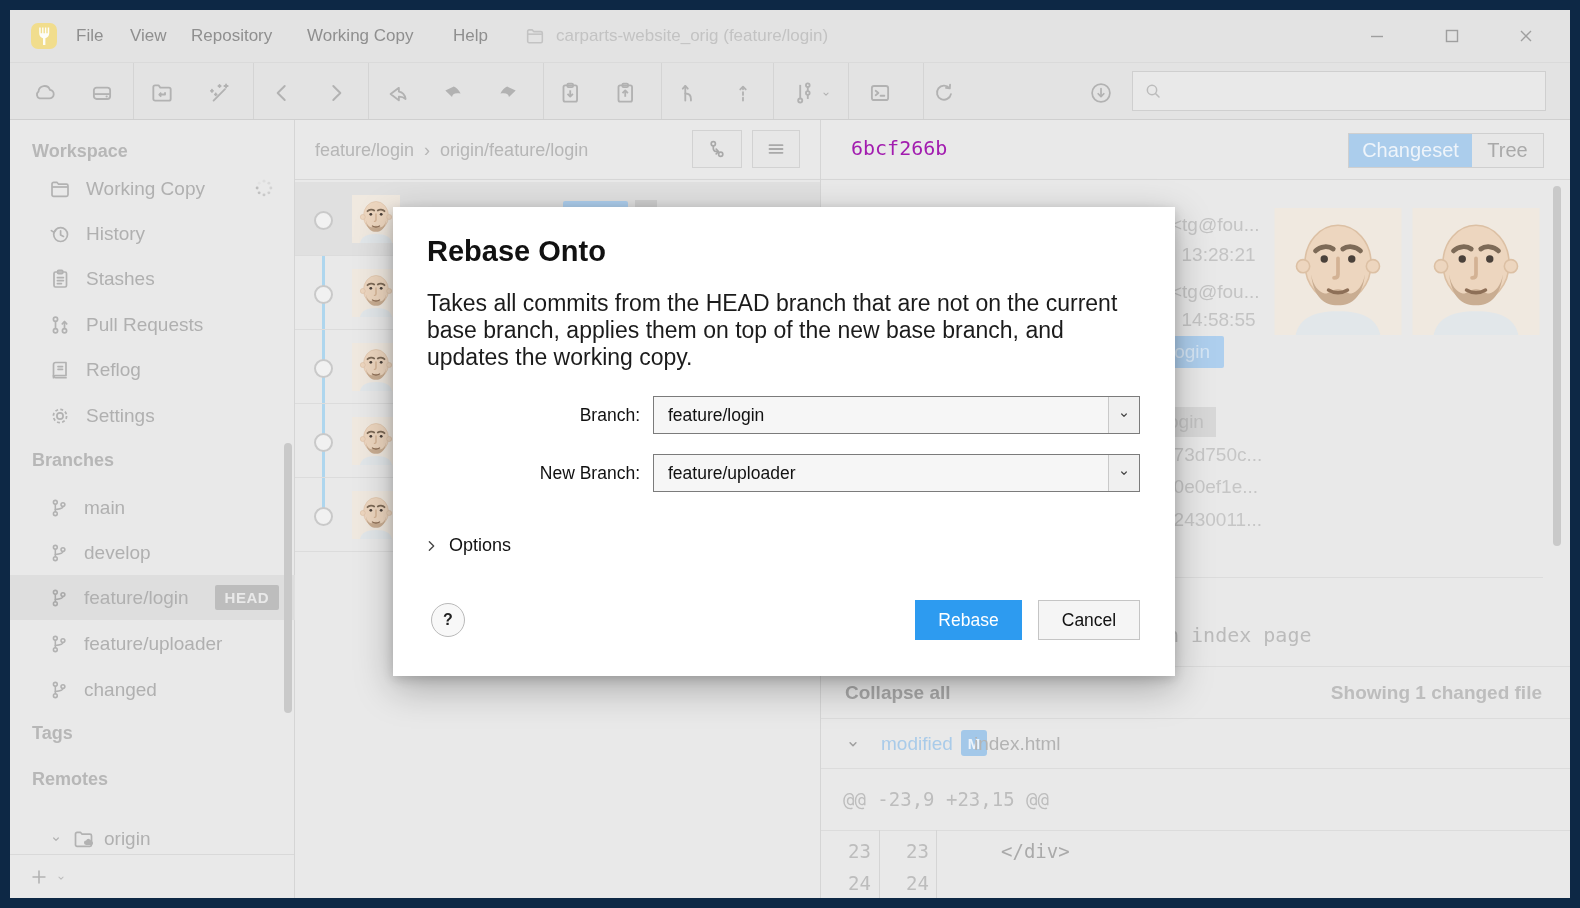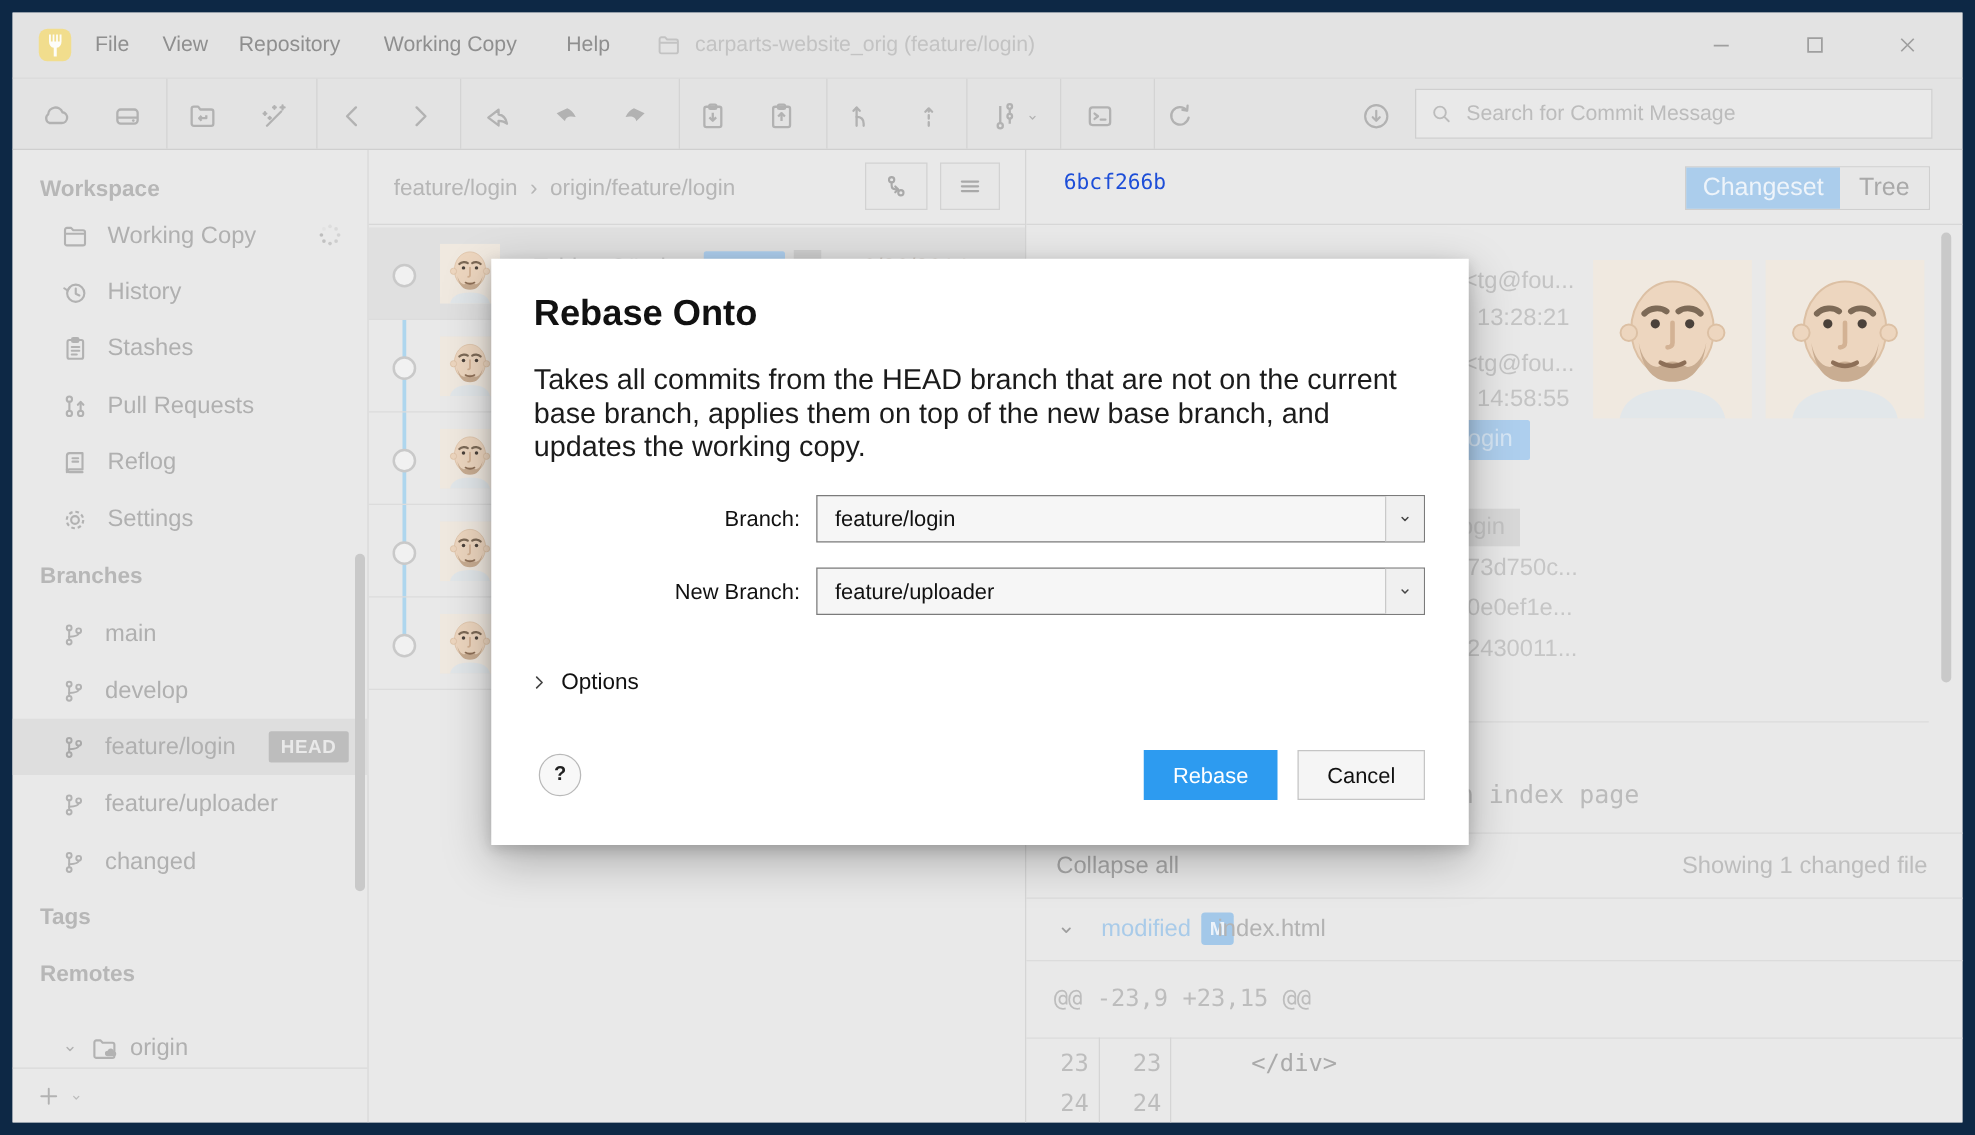--- a/index.html
+++ b/index.html
@@ -52,31 +52,31 @@
   .crow .author{position:absolute;left:132px;top:22px;font-size:19px;color:#b5b5b5;}
   .blue-badge{background:#aecfee;color:#e8f1fa;font-size:15px;font-weight:700;
     padding:4px 11px;border-radius:2px;}
   .gray-chip{position:absolute;left:340px;top:18px;width:22px;height:26px;background:#cfcfcf;}
   .crow .cdate{position:absolute;left:395px;top:22px;font-size:19px;color:#bdb3a9;}
   
   .details{position:absolute;left:810px;top:110px;right:0;bottom:0;background:#e9e9e9;
     border-left:1px solid #d5d5d5;box-sizing:border-box;}
   .dhead{position:absolute;left:0;top:0;width:100%;height:60px;border-bottom:1px solid #d7d7d7;box-sizing:border-box;}
   .dhash{position:absolute;left:30px;top:16px;font-family:"DejaVu Sans Mono",monospace;
-    font-size:17px;color:#1d4ed8;}
+    font-size:20px;color:#a21caf;}
   .tabs{position:absolute;left:527px;top:13px;height:35px;display:flex;border:1px solid #cfcfcf;box-sizing:border-box;}
   .tab{display:flex;align-items:center;justify-content:center;font-size:20px;}
   .tab.active{background:#abcdec;color:#eef4fa;}
   .tab.idle{background:#e7e7e7;color:#a9a9a9;}
   .meta{position:absolute;font-size:19px;color:#c4c4c4;white-space:nowrap;}
   .hashline{position:absolute;font-size:19px;color:#c6c6c6;white-space:nowrap;}
   .bavatar{position:absolute;width:130px;height:127px;}
   .dv{position:absolute;height:1px;background:#dcdcdc;}
   .msg{position:absolute;font-family:"DejaVu Sans Mono",monospace;font-size:20px;color:#bbbbbb;}
-  .fileshead{position:absolute;font-size:19px;}
+  .fileshead{position:absolute;font-size:19px;font-weight:bold;}
   .mono{font-family:"DejaVu Sans Mono",monospace;}
   .mbadge{position:absolute;width:26px;height:26px;background:#a3c8e9;color:#ecf3fa;
     font-size:15px;font-weight:700;display:flex;align-items:center;justify-content:center;border-radius:3px;}
   .lnum{position:absolute;font-family:"DejaVu Sans Mono",monospace;font-size:19px;color:#bdbdbd;
     width:50px;text-align:right;}
   .colsep{position:absolute;width:1px;background:#d5d5d5;}
   
   .dialog{position:absolute;left:383px;top:197px;width:782px;height:469px;background:#ffffff;
     box-shadow:0 12px 36px rgba(0,0,0,.28),0 3px 10px rgba(0,0,0,.16);z-index:50;}
   .dlg-title{position:absolute;left:34px;top:28px;font-size:29px;font-weight:600;color:#111;}
@@ -458,21 +458,20 @@
       </div>
     <div class="tbi" style="left:1078px">
         <svg class="ic" width="26" height="26">
           <use href="#i-download"></use>
         </svg>
       </div>
     <div class="searchbox">
       <svg width="20" height="20" style="color:#bcbcbc">
           <use href="#i-search"></use>
         </svg>
-      <input type="text" placeholder="Search for Commit Message" style="">
     </div>
   </div>
 
   <div class="sidebar">
     <div class="side-h" style="top:21px">Workspace</div>
 
     <div class="side-item" style="top:46px">
       <svg class="ic" width="24" height="24" style="color:#b2b2b2">
           <use href="#i-folder"></use>
         </svg>

